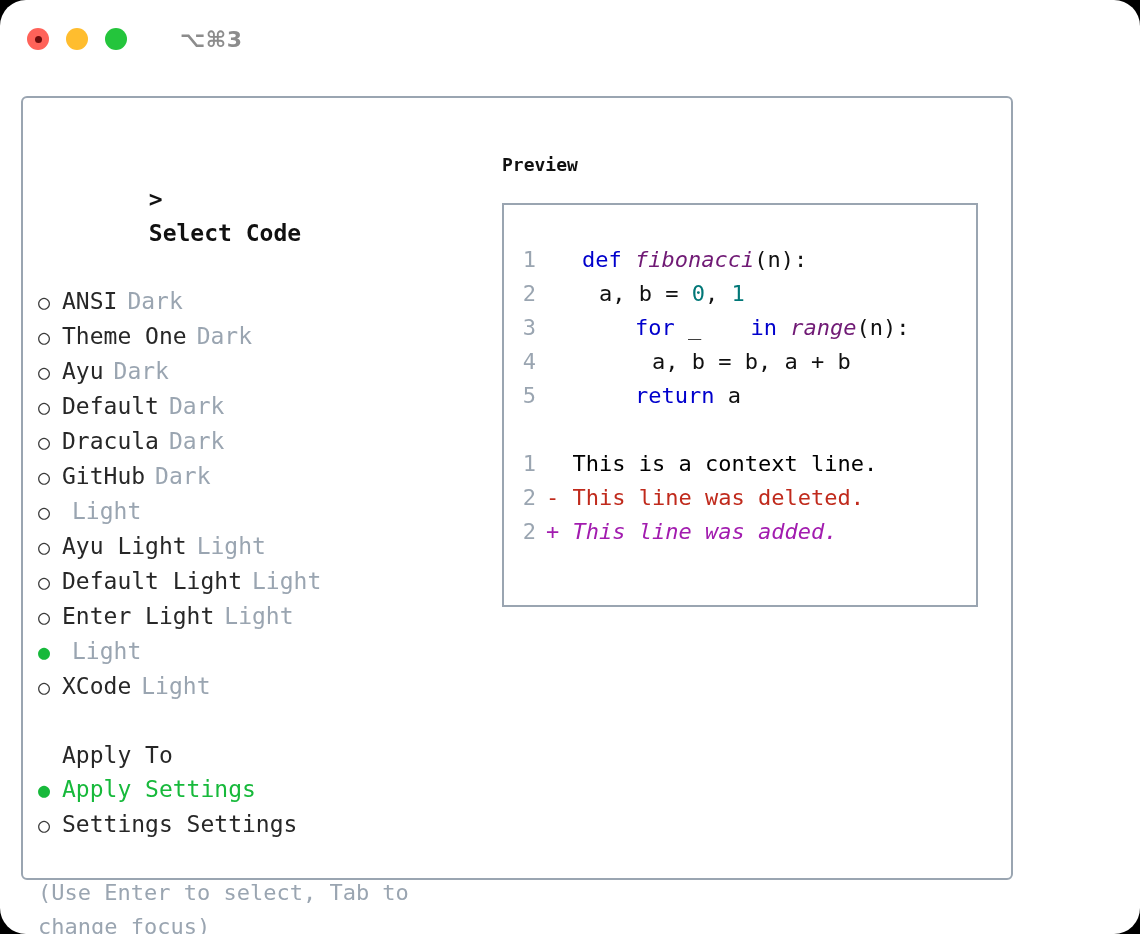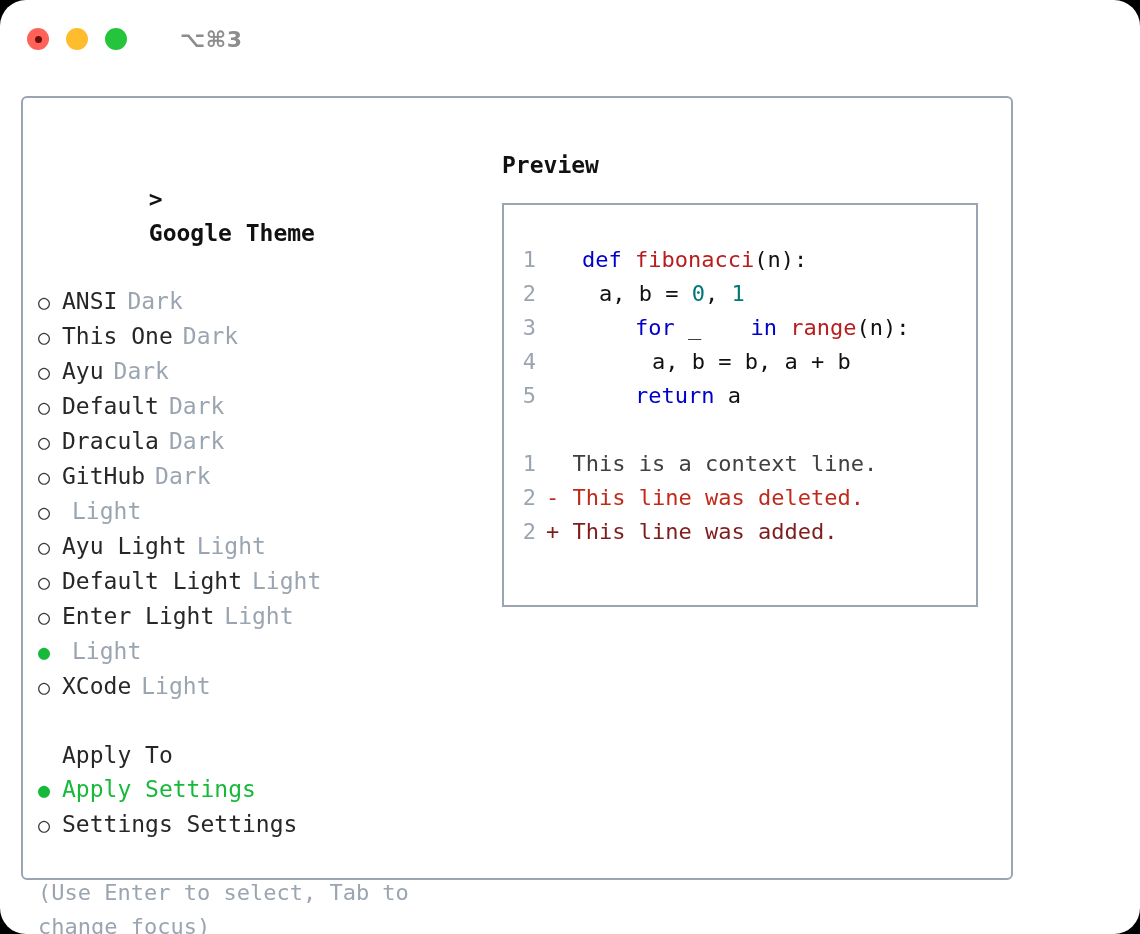--- a/index.html
+++ b/index.html
@@ -144,21 +144,21 @@
 
   .hint {
     color: #9aa5b1;
     font-size: 22px;
     line-height: 34px;
     width: 420px;
   }
 
   
   .preview-title {
-    font-size: 23px;
+    font-size: 18px;
     font-weight: bold;
     color: #111111;
     line-height: 34px;
     white-space: pre;
   }
   .code-box {
     margin-top: 21px;
     width: 476px;
     height: 404px;
     border: 2px solid #9aa5b1;
@@ -179,26 +179,26 @@
     text-align: right;
     color: #9aa5b1;
     padding-right: 10px;
     box-sizing: border-box;
   }
   .code-body { white-space: pre; }
   .blank-line { height: 34px; }
 
   
   .tk-kw   { color: #0000cc; margin-left: 36px; }
-  .tk-fn   { color: #b91c1c; }
+  .tk-fn   { color: #701a75; font-style: italic; }
   .tk-num  { color: #007777; }
   .tk-pl   { color: #111111; }
-  .tk-ctx  { color: #404040; }
+  .tk-ctx  { color: #000000; }
   .tk-del  { color: #c02a1c; }
-  .tk-add  { color: #7f1d1d; }
+  .tk-add  { color: #a21caf; font-style: italic; }
 </style>
 </head>
 <body>
 
 <div class="window">
 
   <div class="titlebar">
     <div class="lights">
       <div class="light light-close">
         <div class="inner-dot"></div>
@@ -208,26 +208,26 @@
     </div>
     <div class="shortcut">⌥⌘3</div>
   </div>
 
   <div class="panel">
 
     <div class="col-left">
 
       <div class="section-title">
         <span class="caret">&gt;</span>
-        <span>Google Theme</span>
+        <span>Select Code</span>
       </div>
 
       <div id="theme-list">
           <div class="opt-row"><span class="marker">○</span><span class="opt-label">ANSI</span><span class="opt-tag">Dark</span></div>
-          <div class="opt-row"><span class="marker">○</span><span class="opt-label">This One</span><span class="opt-tag">Dark</span></div>
+          <div class="opt-row"><span class="marker">○</span><span class="opt-label">Theme One</span><span class="opt-tag">Dark</span></div>
           <div class="opt-row"><span class="marker">○</span><span class="opt-label">Ayu</span><span class="opt-tag">Dark</span></div>
           <div class="opt-row"><span class="marker">○</span><span class="opt-label">Default</span><span class="opt-tag">Dark</span></div>
           <div class="opt-row"><span class="marker">○</span><span class="opt-label">Dracula</span><span class="opt-tag">Dark</span></div>
           <div class="opt-row"><span class="marker">○</span><span class="opt-label">GitHub</span><span class="opt-tag">Dark</span></div>
           <div class="opt-row"><span class="marker">○</span><span class="opt-tag">Light</span></div>
           <div class="opt-row"><span class="marker">○</span><span class="opt-label">Ayu Light</span><span class="opt-tag">Light</span></div>
           <div class="opt-row"><span class="marker">○</span><span class="opt-label">Default Light</span><span class="opt-tag">Light</span></div>
           <div class="opt-row"><span class="marker">○</span><span class="opt-label">Enter Light</span><span class="opt-tag">Light</span></div>
           <div class="opt-row"><span class="marker sel">●</span><span class="opt-tag">Light</span></div>
           <div class="opt-row"><span class="marker">○</span><span class="opt-label">XCode</span><span class="opt-tag">Light</span></div>

